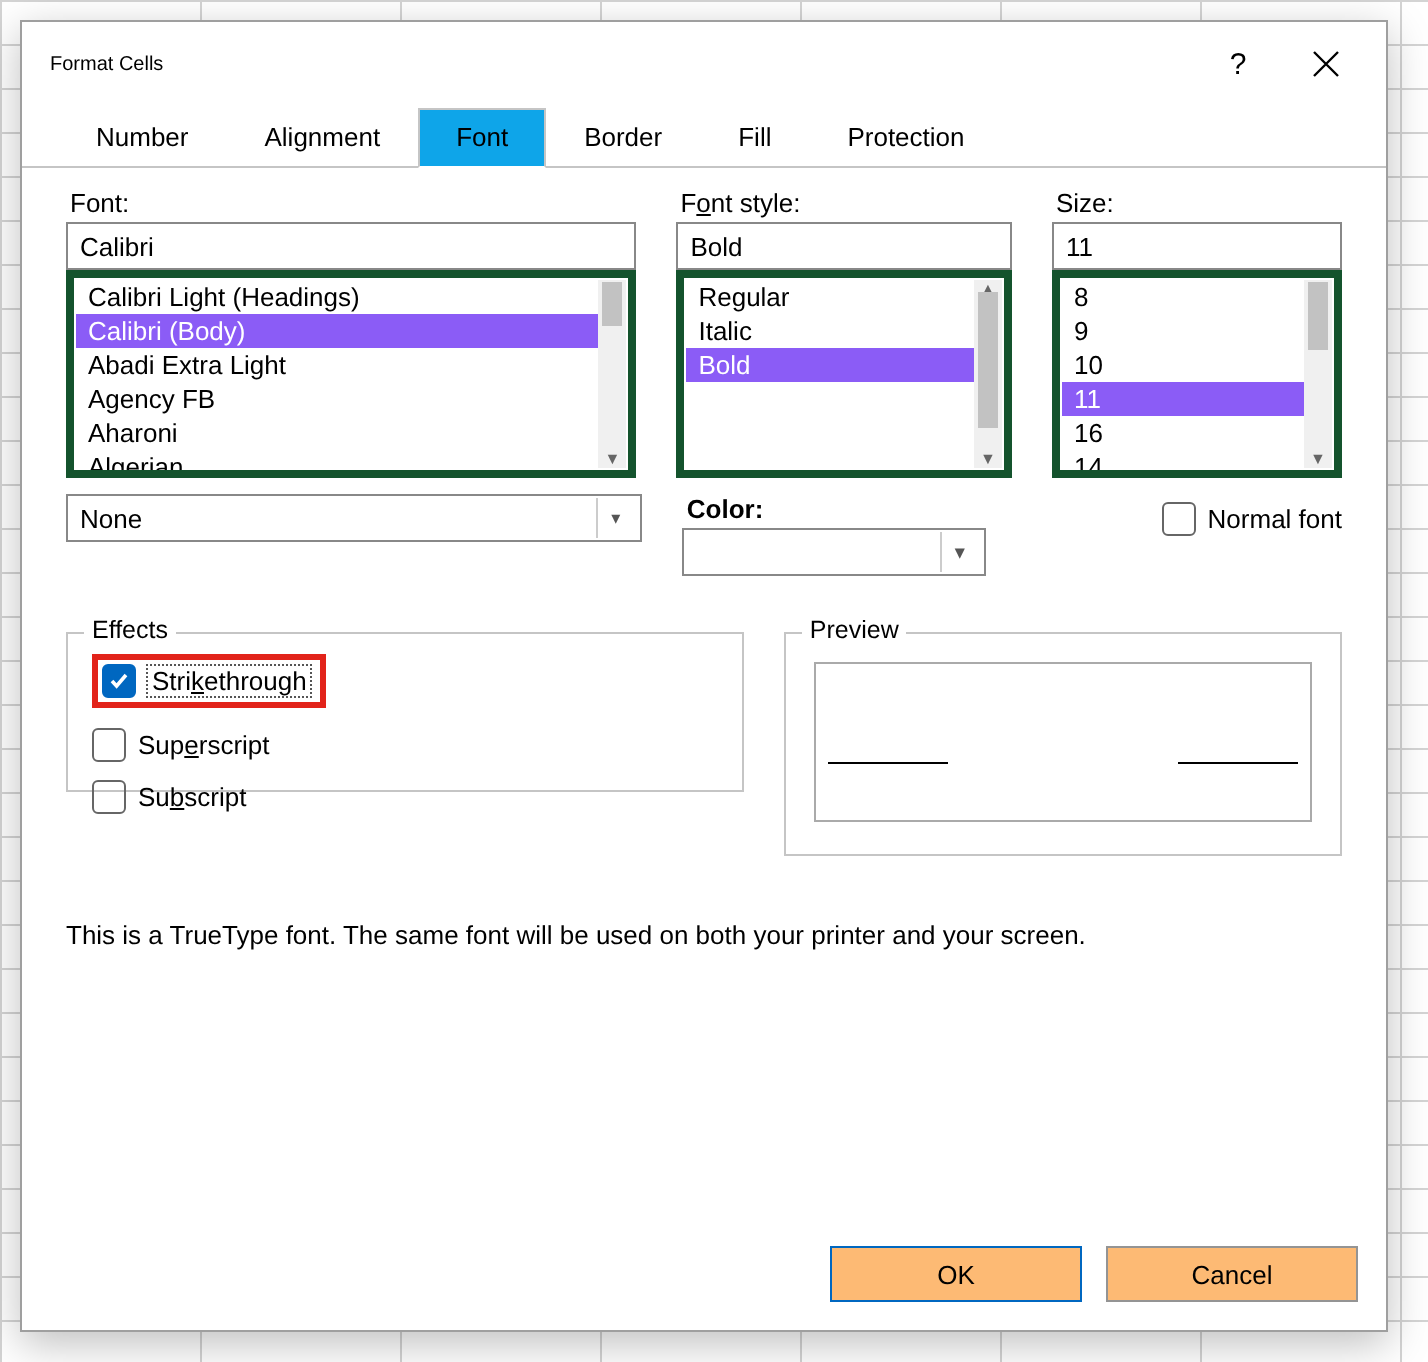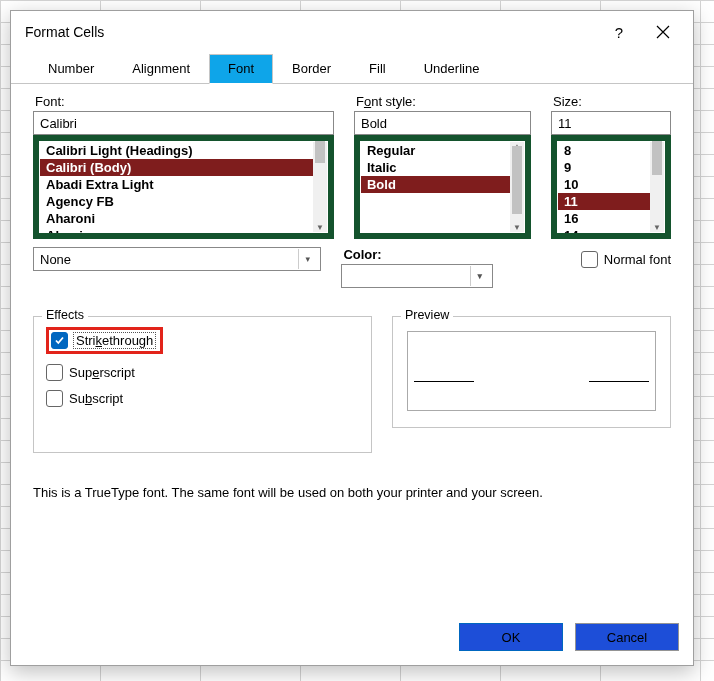--- a/index.html
+++ b/index.html
@@ -29,21 +29,21 @@
     box-shadow: 0 6px 20px rgba(0,0,0,0.25);
     display: flex;
     flex-direction: column;
   }
   .titlebar {
     height: 42px;
     display: flex;
     align-items: center;
     padding: 0 8px 0 14px;
   }
-  .titlebar-title { flex: 1; font-size: 14px; }
+  .titlebar-title { flex: 1; font-size: 10px; }
   .titlebar-btn {
     width: 44px; height: 30px;
     display: flex; align-items: center; justify-content: center;
     font-size: 16px;
   }
   .help-btn { font-size: 15px; }
   .close-x svg { width: 14px; height: 14px; }
   .tabstrip {
     display: flex;
     padding: 0 18px;
@@ -65,38 +65,37 @@
   .body {
     flex: 1;
     padding: 10px 22px 16px;
     display: flex;
     flex-direction: column;
   }
   .row { display: flex; gap: 20px; }
   .col { display: flex; flex-direction: column; }
   .font-col { flex: 1.7; }
   .style-col { flex: 1; }
-  .size-col { width: 120px; }
+  .size-col { width: 145px; }
   .label { padding: 0 0 2px 2px; }
   .underlined::first-letter { text-decoration: underline; }
   .underline-mid { text-decoration: underline; }
   .field-input {
     border: 1px solid #888;
     padding: 3px 6px;
     height: 24px;
     font: inherit;
     width: 100%;
   }
   .listbox {
-    border: 6px solid #14532d;
+    border: 4px solid #14532d;
     height: 104px;
     padding: 1px;
     overflow: hidden;
     position: relative;
-    font-weight: bold;
   }
   .listbox .scroll {
     position: absolute;
     right: 1px; top: 1px; bottom: 1px;
     width: 14px;
     background: #f0f0f0;
     display: flex;
     flex-direction: column;
     justify-content: space-between;
     align-items: center;
@@ -106,21 +105,21 @@
   .listbox .thumb {
     background: #c2c2c2;
     width: 10px;
     border-radius: 0;
   }
   .list-item {
     padding: 0 6px;
     line-height: 17px;
     white-space: nowrap;
   }
-  .list-item.sel { background: #7f1d1d; color: #fff; }
+  .list-item.sel { background: #8b5cf6; color: #fff; }
   .row2 { display: flex; gap: 20px; margin-top: 8px; }
   .underline-col { flex: 1.7; }
   .color-col { flex: 1; font-weight: bold; }
   .normal-col { width: 140px; display:flex; align-items:flex-end; }
   .combo {
     border: 1px solid #888;
     height: 24px;
     display: flex;
     align-items: center;
     padding: 0 4px 0 6px;
@@ -151,21 +150,21 @@
   .group-label {
     position: absolute;
     top: -9px; left: 8px;
     background: #fff;
     padding: 0 4px;
     font-size: 12.5px;
   }
   .effects-row3 { display:flex; gap:20px; margin-top:14px;}
   .effects-col { flex: 1.7; }
   .preview-col { flex: 1.4; }
-  .effects-group { height: 137px; }
+  .effects-group { height: 80px; }
   .highlight-box {
     border: 3px solid #e2231a;
     display: inline-flex;
     padding: 2px 4px 2px 2px;
     align-items:center;
     gap:5px;
   }
   .dotted-focus {
     border: 1px dotted #555;
     padding: 0 2px;
@@ -184,24 +183,24 @@
   .infotext { margin: 32px 0 0 0; }
   .footer {
     height: 56px;
     display:flex;
     justify-content:flex-end;
     align-items:center;
     gap: 12px;
     padding: 0 14px 0 0;
   }
   .btn {
-    width: 104px;
+    width: 126px;
     height: 28px;
     border: 1px solid #949494;
-    background:#1d4ed8;
+    background:#fdba74;
     display:flex;align-items:center;justify-content:center;
   }
   .btn.primary { border-color:#0067c0; border-width:1px; }
 </style>
 </head>
 <body>
 
 <div class="spreadsheet-bg"></div>
 
 <div class="dialog">
@@ -214,21 +213,21 @@
         </svg>
     </div>
   </div>
 
   <div class="tabstrip">
     <div class="tab">Number</div>
     <div class="tab">Alignment</div>
     <div class="tab active">Font</div>
     <div class="tab">Border</div>
     <div class="tab">Fill</div>
-    <div class="tab">Underline</div>
+    <div class="tab">Protection</div>
   </div>
 
   <div class="body">
     <div class="row">
       <div class="col font-col">
         <div class="label"><span class="underlined">Font:</span></div>
         <input class="field-input" value="Calibri" style="">
         <div class="listbox">
           <div class="list-item">Calibri Light (Headings)</div>
           <div class="list-item sel">Calibri (Body)</div>

